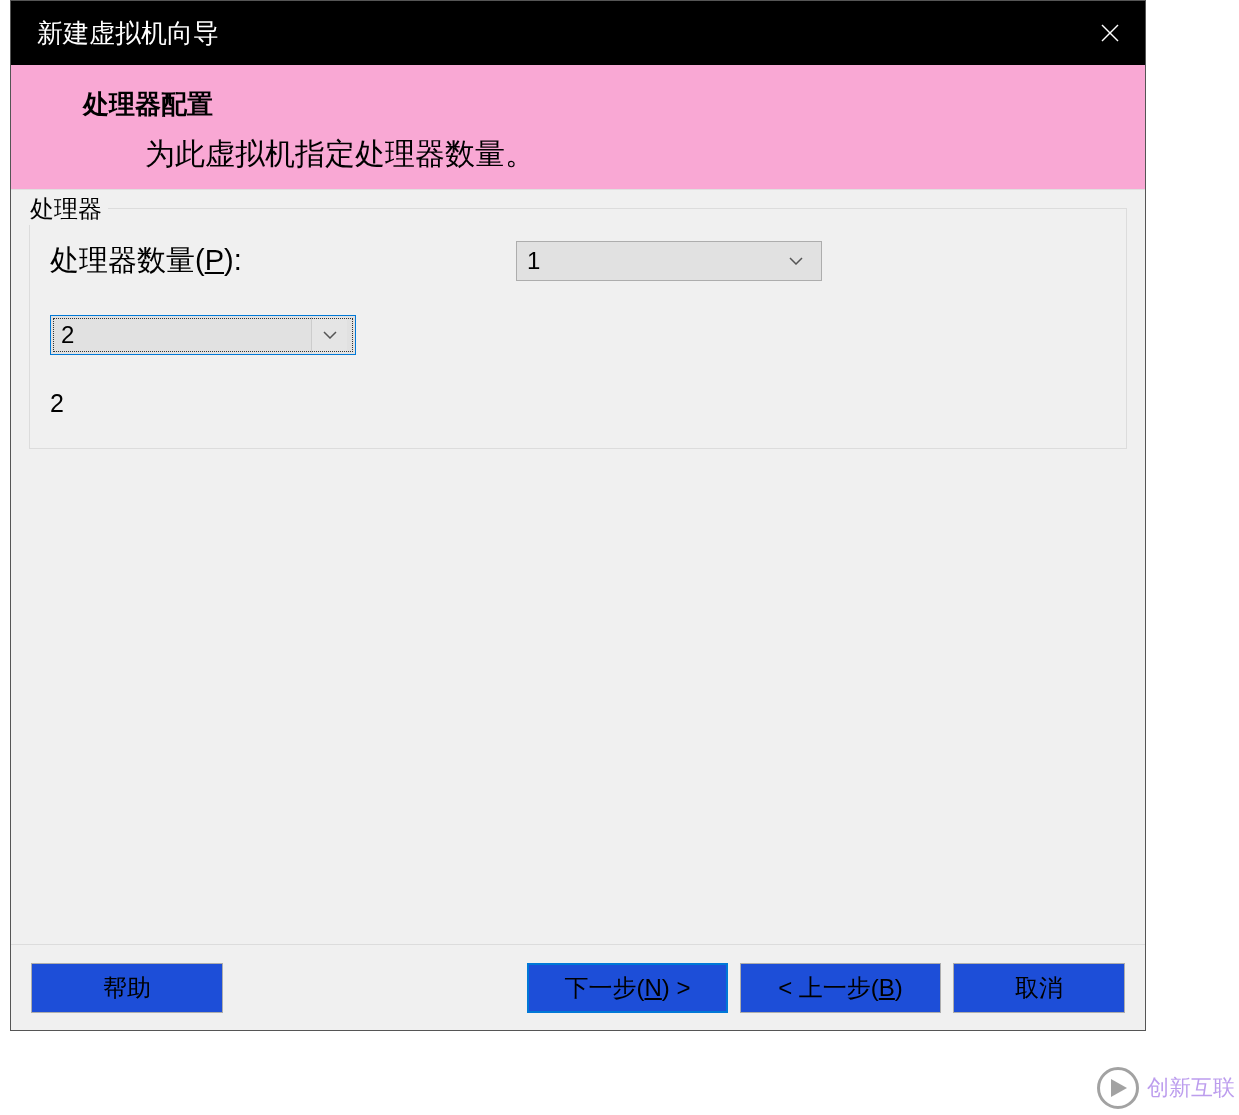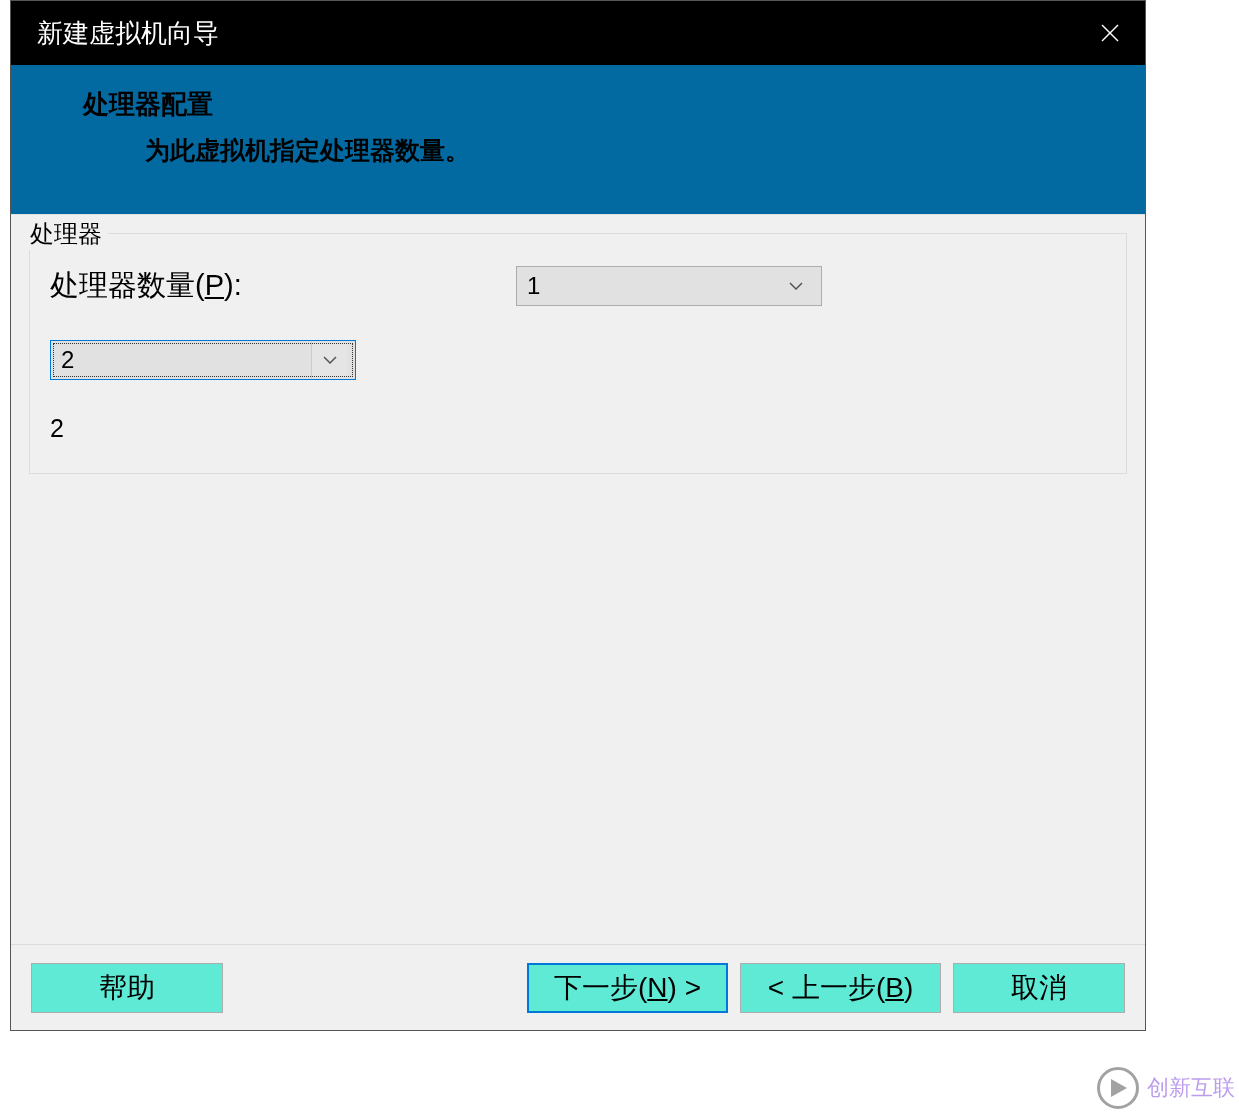--- a/index.html
+++ b/index.html
@@ -42,33 +42,32 @@
     display: flex;
     align-items: center;
     justify-content: center;
     cursor: pointer;
   }
   .close-btn svg {
     width: 20px;
     height: 20px;
   }
   .header-area {
-    background: #0369a1;
-    padding: 22px 0 47px 72px;
+    background: #f9a8d4;
+    padding: 22px 0 14px 72px;
     border-bottom: 1px solid #e0e0e0;
   }
   .header-title {
     font-size: 26px;
     font-weight: bold;
     margin-bottom: 12px;
   }
   .header-sub {
-    font-size: 25px;
+    font-size: 30px;
     padding-left: 62px;
-    font-weight: bold;
   }
   .content-area {
     flex: 1;
     background: #f0f0f0;
     padding: 18px 18px 0 18px;
   }
   .groupbox {
     border: 1px solid #dcdcdc;
     position: relative;
     padding: 32px 20px 24px 20px;
@@ -129,23 +128,23 @@
   .button-bar {
     height: 86px;
     background: #f0f0f0;
     border-top: 1px solid #dcdcdc;
     display: flex;
     align-items: center;
     padding: 0 20px;
   }
   .btn {
     height: 50px;
-    background: #5eead4;
+    background: #1d4ed8;
     border: 1px solid #adadad;
-    font-size: 28px;
+    font-size: 24px;
     display: flex;
     align-items: center;
     justify-content: center;
     cursor: pointer;
     font-family: inherit;
   }
   .btn-help {
     width: 192px;
   }
   .spacer {

